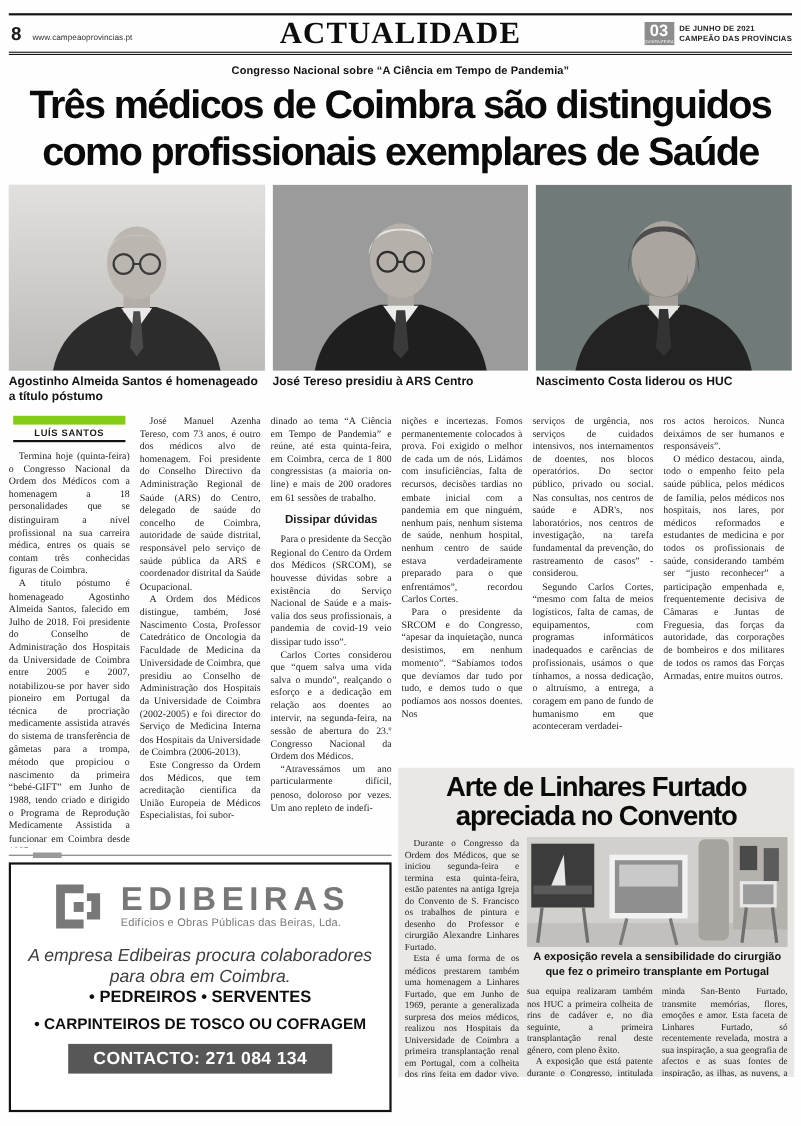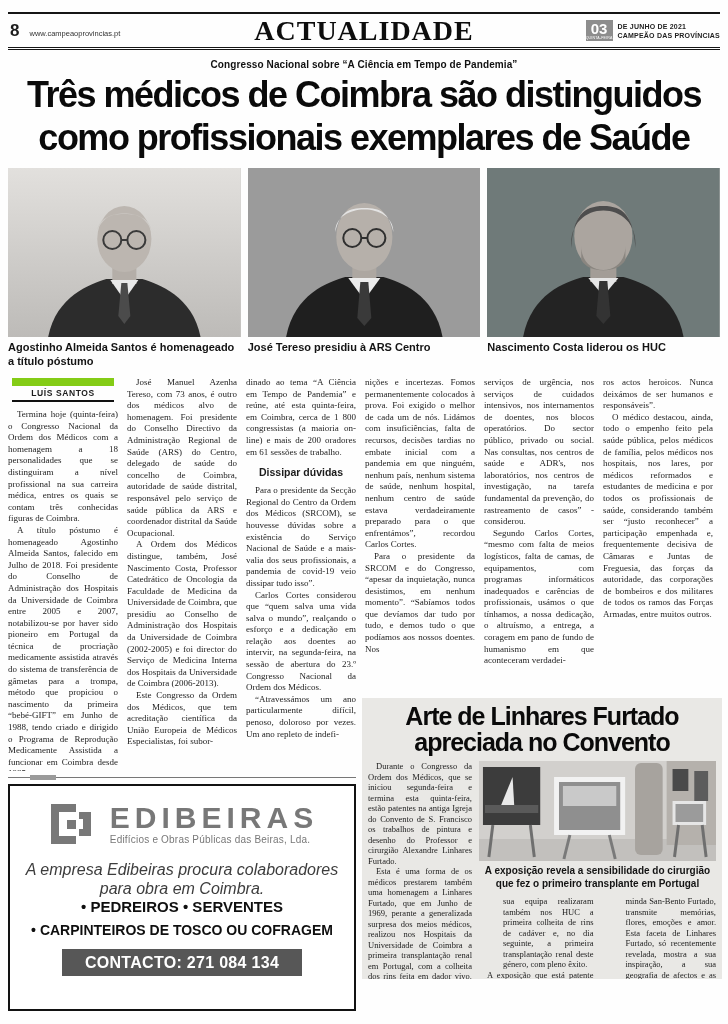--- a/index.html
+++ b/index.html
@@ -63,21 +63,21 @@
     position:absolute; left:362px; top:698px; width:360px; height:281px;
     background:#e9e8e5; padding:5px 6px 4px; overflow:hidden;
   }
   .arte-headline{
     text-align:center; font-family:"Liberation Sans", sans-serif; font-weight:bold;
     font-size:25px; line-height:26px; letter-spacing:-1px; color:#0a0a0a; margin-bottom:6px;
   }
   .arte-content{ display:flex; gap:7px; }
   .arte-colA{ width:104px; flex:none; font-size:8.5px; line-height:10.5px; text-align:justify; overflow:hidden; }
   .arte-colA p, .arte-cols p{ text-indent:8px; }
-  .arte-colA p.cont, .arte-cols p.cont{ text-indent:0;margin-left:24px; }
+  .arte-colA p.cont, .arte-cols p.cont{ text-indent:0; }
   .arte-right{ flex:1; min-width:0; }
   .expo-photo{ height:100px; background:#cfcfcf; overflow:hidden; }
   .expo-photo svg{ display:block; width:100%; height:100%; }
   .expo-caption{ font:bold 10px "Liberation Sans", sans-serif; line-height:12.5px; text-align:center; margin:4px 2px 6px; color:#141414; }
   .arte-cols{ display:flex; gap:8px; font-size:8.5px; line-height:10.5px; text-align:justify; }
   .arte-cols .acol{ flex:1; min-width:0; overflow:hidden; }
   
   .ad{
     position:absolute; left:8px; top:784px; width:348px; height:227px;
     border:2px solid #121212; background:#fff; text-align:center;

